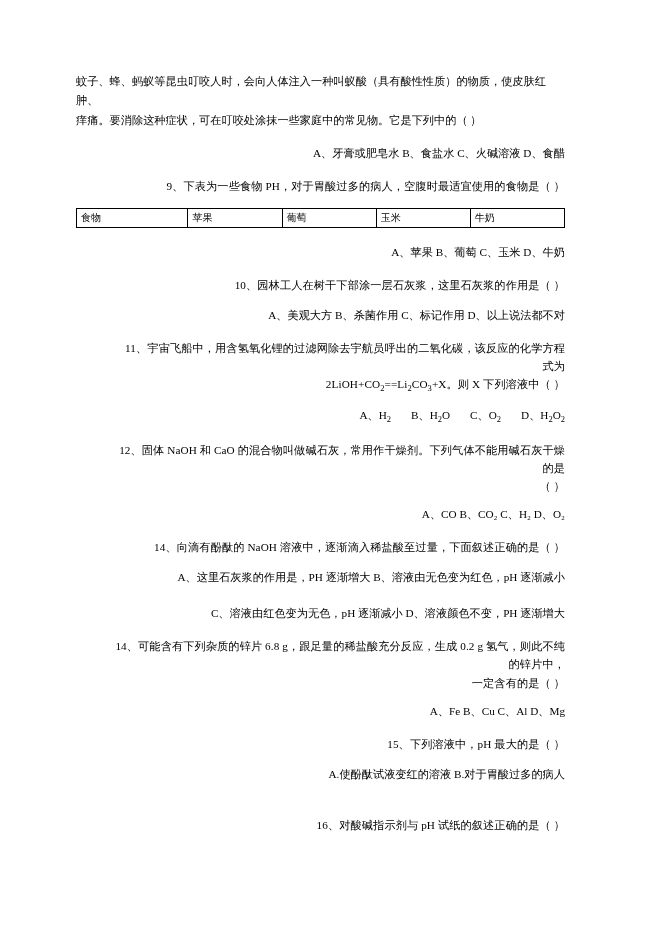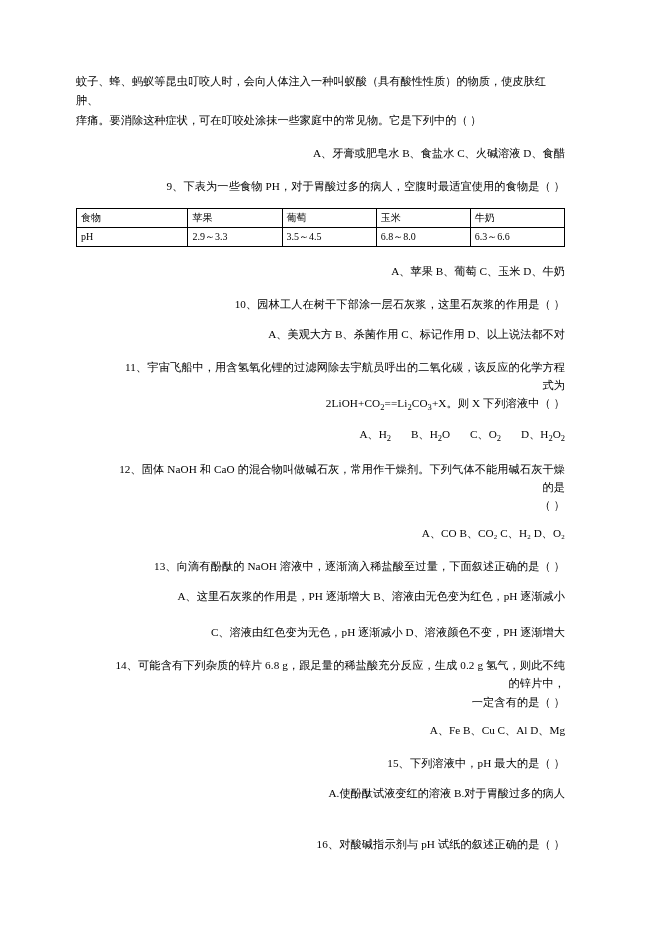--- a/index.html
+++ b/index.html
@@ -77,27 +77,20 @@
 
   <table class="qtable">
     <tbody>
         <tr>
       <td class="c0">食物</td>
       <td>苹果</td>
       <td>葡萄</td>
       <td>玉米</td>
       <td>牛奶</td>
     </tr>
-    <tr>
-      <td class="c0">pH</td>
-      <td>2.9～3.3</td>
-      <td>3.5～4.5</td>
-      <td>6.8～8.0</td>
-      <td>6.3～6.6</td>
-    </tr>
   </tbody>
     </table>
 
   <p class="opts">A、苹果       B、葡萄        C、玉米        D、牛奶</p>
 
   <p class="para">10、园林工人在树干下部涂一层石灰浆，这里石灰浆的作用是（     ）</p>
   <p class="opts">A、美观大方    B、杀菌作用    C、标记作用    D、以上说法都不对</p>
 
   <p class="para tight">
     <span>11、宇宙飞船中，用含氢氧化锂的过滤网除去宇航员呼出的二氧化碳，该反应的化学方程式为</span><br>
@@ -106,21 +99,21 @@
   <p class="opts">
     <span>A、H</span><span class="sub">2</span><span class="nowrapgap"></span><span class="nowrapgap"></span><span>B、H</span><span class="sub">2</span>O<span class="nowrapgap"></span><span class="nowrapgap"></span><span>C、O</span><span class="sub">2</span><span class="nowrapgap"></span><span class="nowrapgap"></span><span>D、H</span><span class="sub">2</span>O<span class="sub">2</span>
   </p>
 
   <p class="para tight">
     <span>12、固体 NaOH 和 CaO 的混合物叫做碱石灰，常用作干燥剂。下列气体不能用碱石灰干燥的是</span><br>
     <span>（   ）</span>
   </p>
   <p class="opts">A、CO        B、CO₂        C、H₂        D、O₂</p>
 
-  <p class="para">13、向滴有酚酞的 NaOH 溶液中，逐渐滴入稀盐酸至过量，下面叙述正确的是（    ）</p>
+  <p class="para">14、向滴有酚酞的 NaOH 溶液中，逐渐滴入稀盐酸至过量，下面叙述正确的是（    ）</p>
   <p class="opts">
     <span>A、这里石灰浆的作用是，PH 逐渐增大        B、溶液由无色变为红色，pH 逐渐减小</span><br><br>
     <span>C、溶液由红色变为无色，pH 逐渐减小        D、溶液颜色不变，PH 逐渐增大</span>
   </p>
 
   <p class="para tight">
     <span>14、可能含有下列杂质的锌片 6.8 g，跟足量的稀盐酸充分反应，生成 0.2 g 氢气，则此不纯的锌片中，</span><br>
     <span>一定含有的是（     ）</span>
   </p>
   <p class="opts">A、Fe        B、Cu        C、Al        D、Mg</p>

